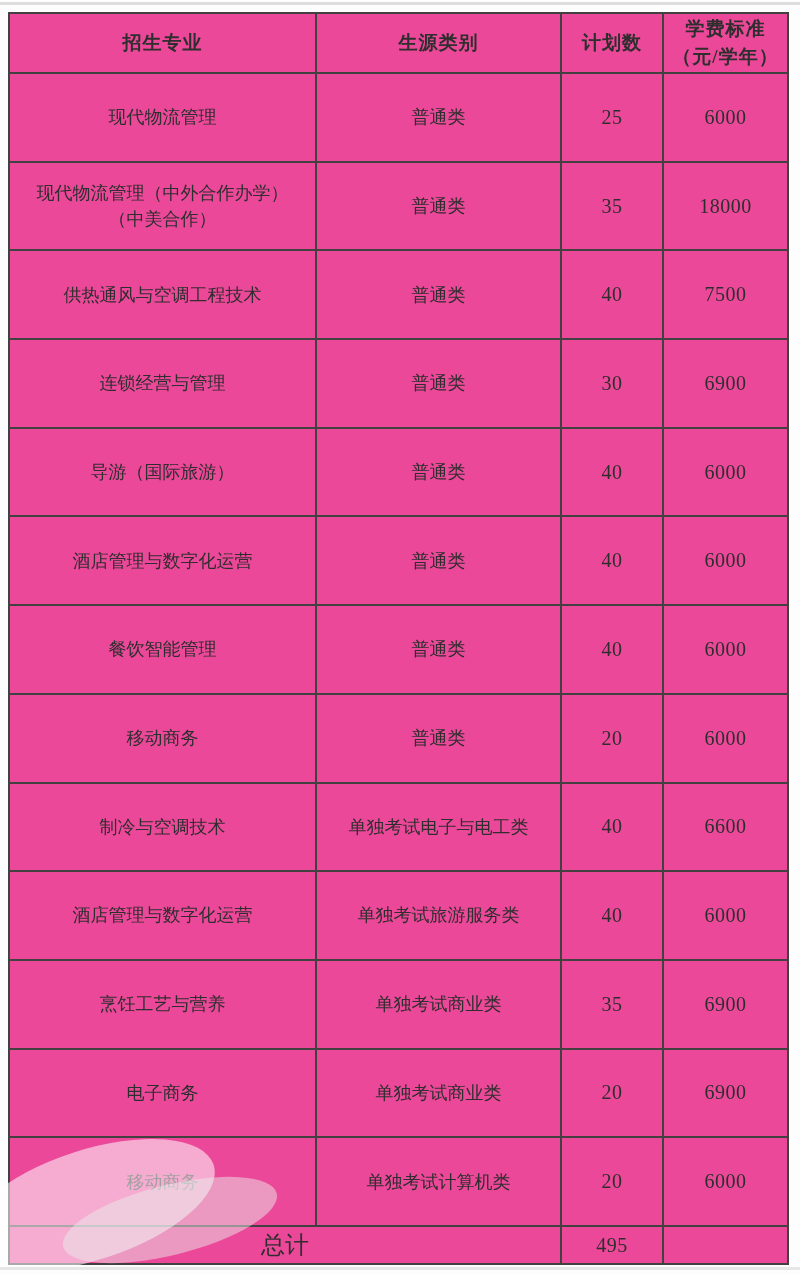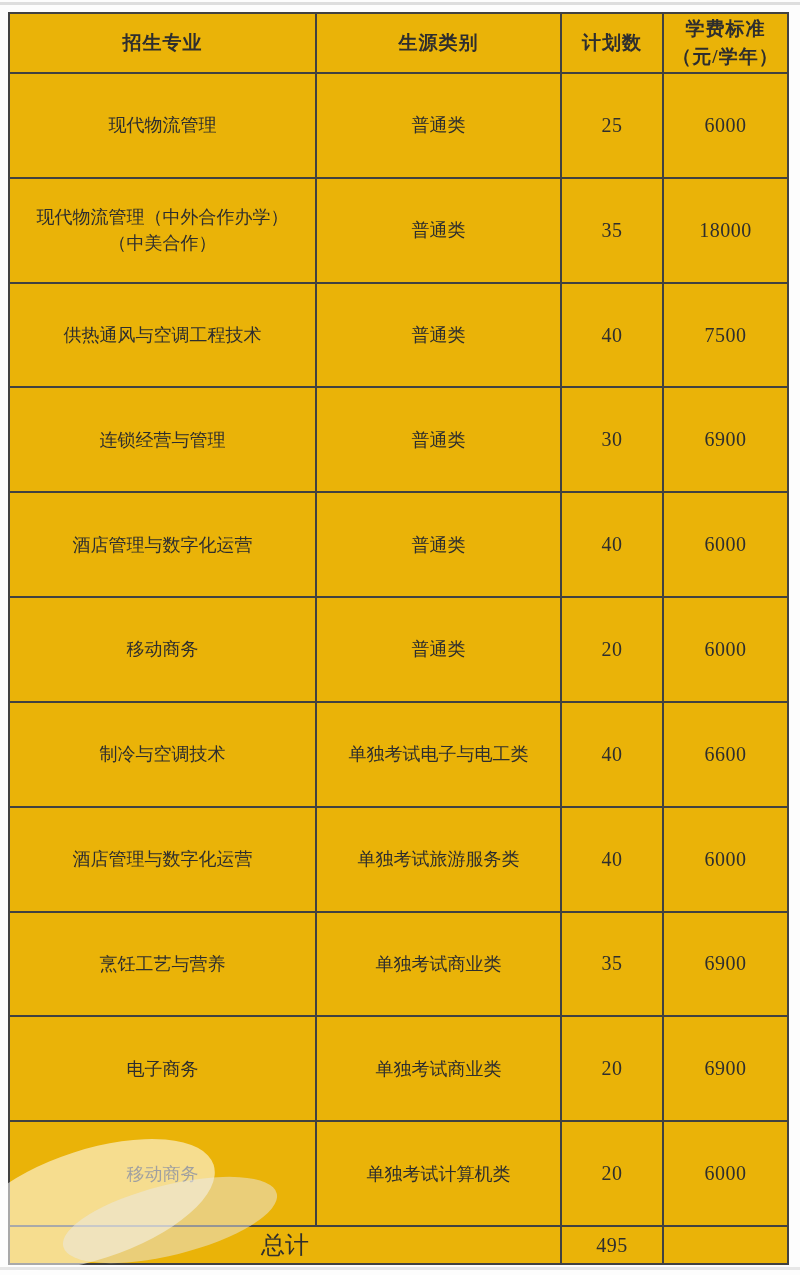--- a/index.html
+++ b/index.html
@@ -31,21 +31,21 @@
   .watermark .blob2 {
     position: absolute; left: 120px; top: 55px; width: 220px; height: 70px;
     background: #e9e9e9; opacity: .5; border-radius: 50%;
     transform: rotate(-14deg);
   }
   table.plan-table {
     position: absolute; left: 8px; top: 12px;
     width: 779px; height: 1253px;
     border-collapse: collapse;
     table-layout: fixed;
-    background: #eab308;
+    background: #ec4899;
   }
   .plan-table th, .plan-table td {
     border: 2px solid #414141;
     text-align: center;
     vertical-align: middle;
     white-space: pre-line;
     line-height: 1.45;
     overflow: hidden;
   }
   .plan-table th {
@@ -104,28 +104,40 @@
     <td class="num">7500</td>
   </tr>
 
   <tr class="data-row">
     <td>连锁经营与管理</td>
     <td>普通类</td>
     <td class="num">30</td>
     <td class="num">6900</td>
   </tr>
 
+  <tr class="data-row">
+    <td>导游（国际旅游）</td>
+    <td>普通类</td>
+    <td class="num">40</td>
+    <td class="num">6000</td>
+  </tr>
 
   <tr class="data-row">
     <td>酒店管理与数字化运营</td>
     <td>普通类</td>
     <td class="num">40</td>
     <td class="num">6000</td>
   </tr>
 
+  <tr class="data-row">
+    <td>餐饮智能管理</td>
+    <td>普通类</td>
+    <td class="num">40</td>
+    <td class="num">6000</td>
+  </tr>
 
 
   <tr class="data-row">
     <td>移动商务</td>
     <td>普通类</td>
     <td class="num">20</td>
     <td class="num">6000</td>
   </tr>
 
   <tr class="data-row">

